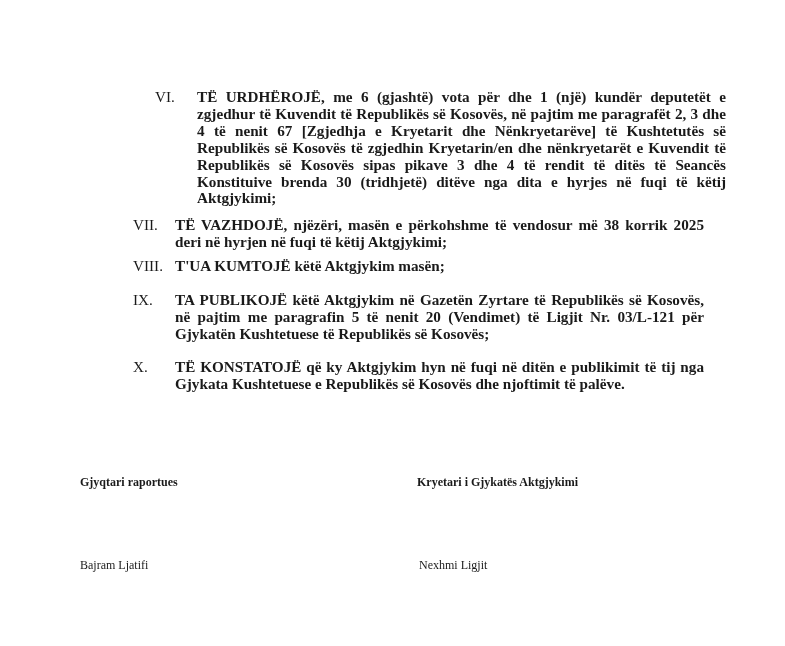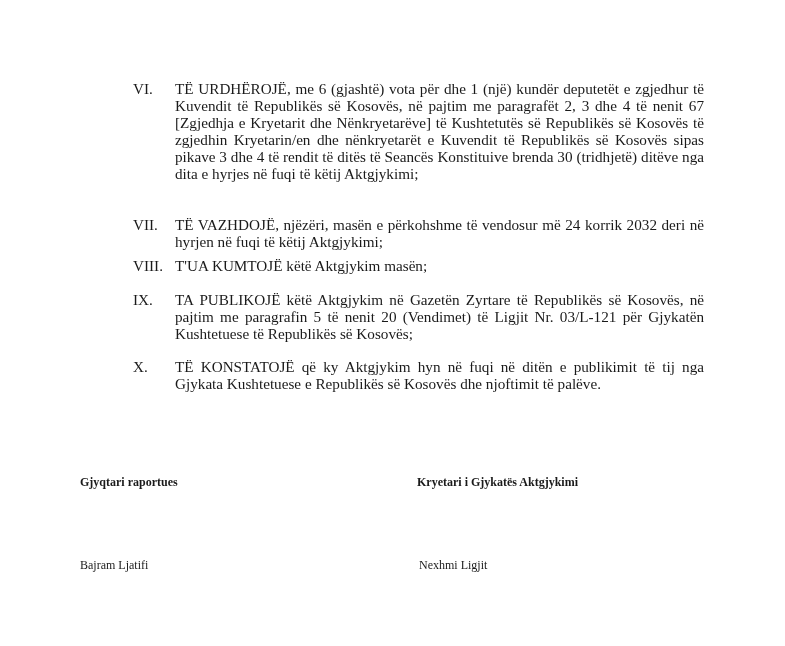--- a/index.html
+++ b/index.html
@@ -6,40 +6,40 @@
   body {
     width: 785px; height: 646px; overflow: hidden; position: relative;
     font-family: "Liberation Serif", "DejaVu Serif", serif;
     color: #1a1a1a;
   }
   .item {
     position: absolute; left: 133px; width: 571px;
     font-size: 15.2px; line-height: 16.9px;
   }
   .num { position: absolute; left: 0; top: 0; width: 42px; }
-  .txt { margin-left: 42px; text-align: justify; }
+  .txt { margin-left: 42px; text-align: justify; font-weight: bold; }
   .sig-title {
     position: absolute; font-weight: bold; font-size: 12px; line-height: 17px;
   }
   .sig-name {
     position: absolute; font-size: 12px; line-height: 17px;
   }
 </style>
 </head>
 <body>
 
 <div>
-  <div class="item" style="top:81px;">
+  <div class="item" style="top:89px;margin-left:22px;">
     <span class="num">VI.</span>
     <div class="txt">TË URDHËROJË, me 6 (gjashtë) vota për dhe 1 (një) kundër deputetët e zgjedhur të Kuvendit të Republikës së Kosovës, në pajtim me paragrafët 2, 3 dhe 4 të nenit 67 [Zgjedhja e Kryetarit dhe Nënkryetarëve] të Kushtetutës së Republikës së Kosovës të zgjedhin Kryetarin/en dhe nënkryetarët e Kuvendit të Republikës së Kosovës sipas pikave 3 dhe 4 të rendit të ditës të Seancës Konstituive brenda 30 (tridhjetë) ditëve nga dita e hyrjes në fuqi të këtij Aktgjykimi;</div>
   </div>
 
   <div class="item" style="top:217px;">
     <span class="num">VII.</span>
-    <div class="txt">TË VAZHDOJË, njëzëri, masën e përkohshme të vendosur më 24 korrik 2032 deri në hyrjen në fuqi të këtij Aktgjykimi;</div>
+    <div class="txt">TË VAZHDOJË, njëzëri, masën e përkohshme të vendosur më 38 korrik 2025 deri në hyrjen në fuqi të këtij Aktgjykimi;</div>
   </div>
 
   <div class="item" style="top:258px;">
     <span class="num">VIII.</span>
     <div class="txt">T'UA KUMTOJË këtë Aktgjykim masën;</div>
   </div>
 
   <div class="item" style="top:292px;">
     <span class="num">IX.</span>
     <div class="txt">TA PUBLIKOJË këtë Aktgjykim në Gazetën Zyrtare të Republikës së Kosovës, në pajtim me paragrafin 5 të nenit 20 (Vendimet) të Ligjit Nr. 03/L-121 për Gjykatën Kushtetuese të Republikës së Kosovës;</div>

